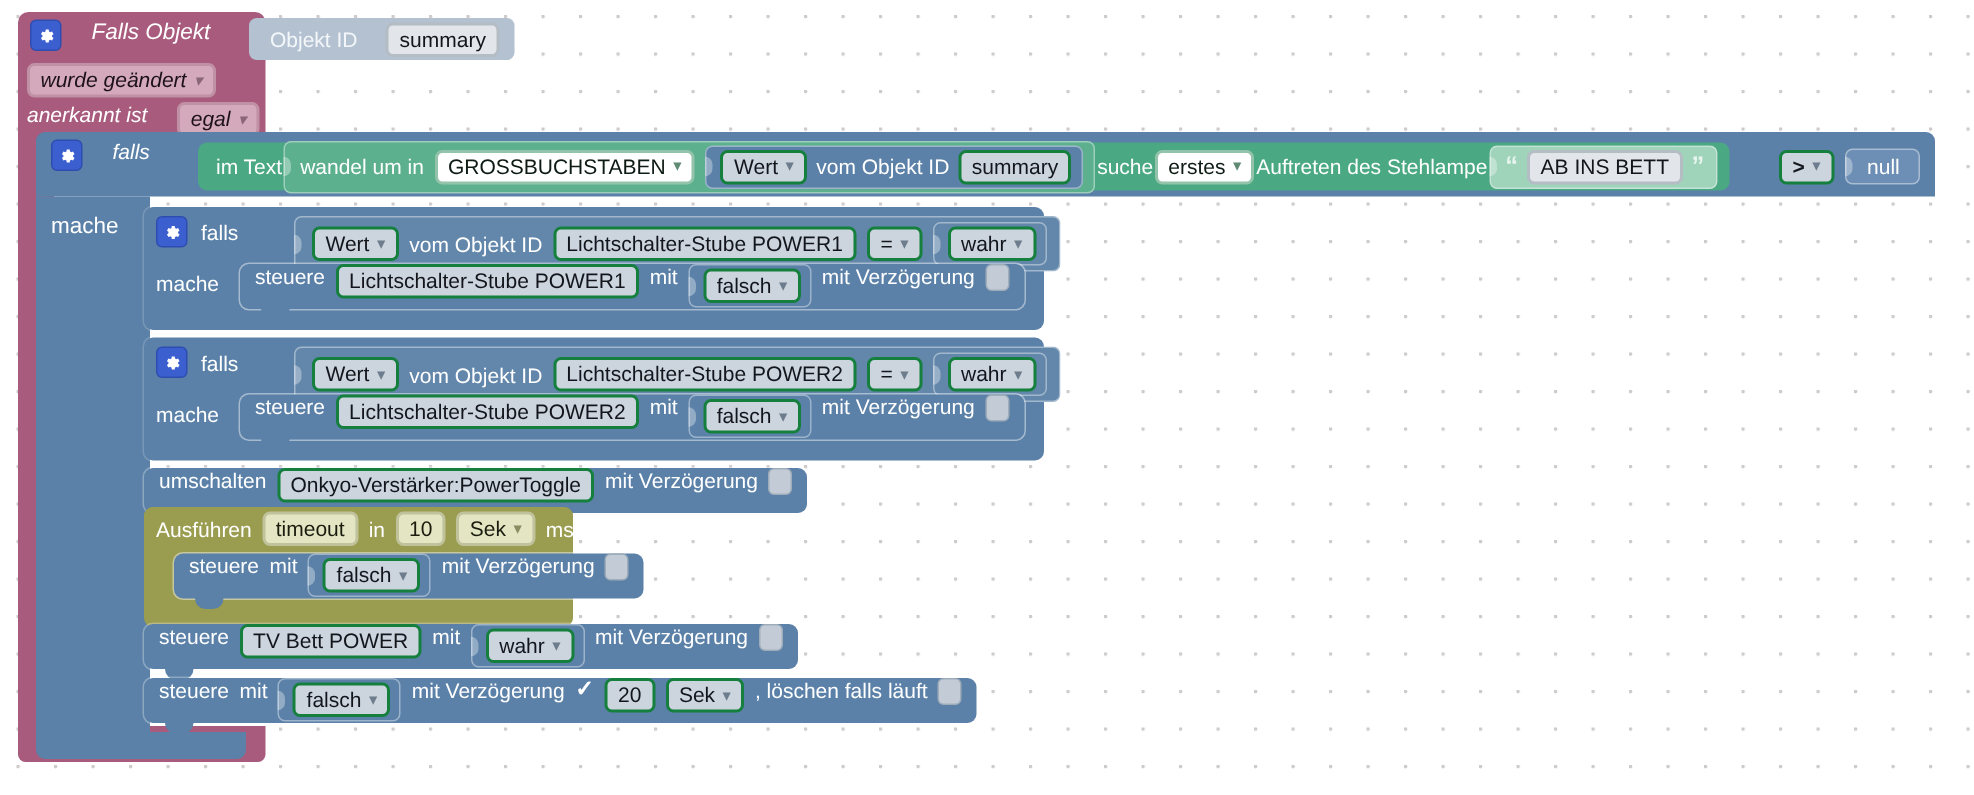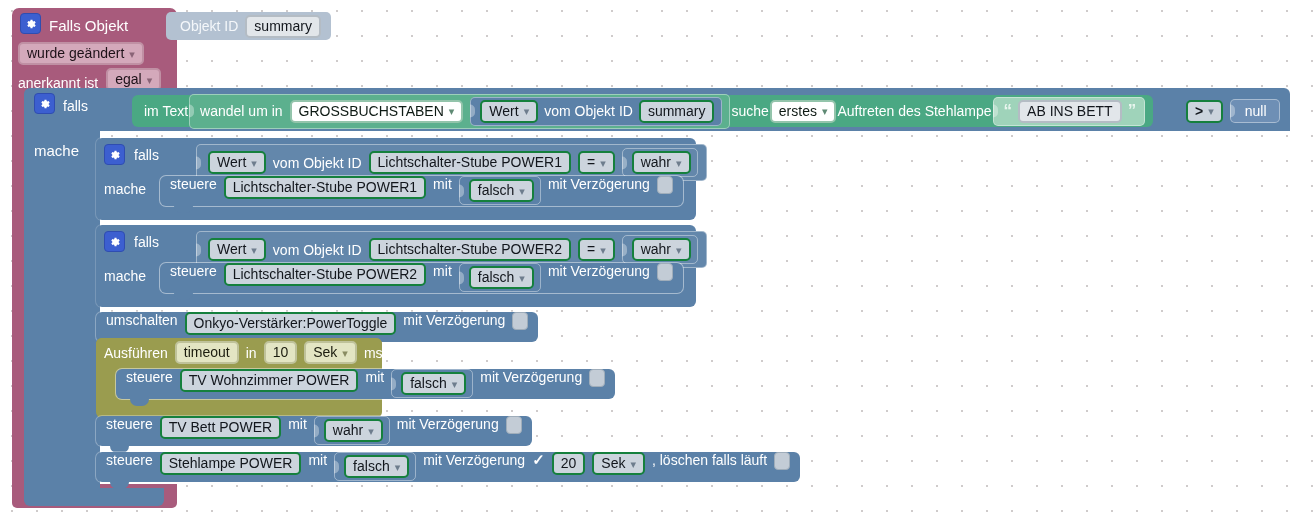--- a/index.html
+++ b/index.html
@@ -89,26 +89,26 @@
     content:"";position:absolute;left:-1px;top:50%;transform:translateY(-50%);
     width:5px;height:13px;border-radius:0 6px 6px 0;
     background:rgba(255,255,255,.34);
   }
   .quote{color:#e8f5ee;font-size:17px;font-weight:bold;line-height:12px;}
   #trigger-inner{position:absolute;left:12px;top:8px;width:165px;height:96px;}
   #trigger-body{position:absolute;left:12px;top:104px;width:24px;height:380px;}
   #trigger-foot{position:absolute;left:12px;top:484px;width:165px;height:24px;border-radius:0 0 5px 5px;}
 
   #objid{position:absolute;left:166px;top:12px;height:28px;border-radius:5px;
-         display:flex;align-items:center;gap:7px;padding:0 10px 0 14px;}
+         display:flex;align-items:center;gap:19px;padding:0 10px 0 14px;}
   #falls-outer-head{position:absolute;left:24px;top:88px;width:1266px;height:43px;border-radius:6px 6px 0 0;}
   #falls-outer-left{position:absolute;left:24px;top:131px;width:76px;height:357px;}
   #falls-outer-foot{position:absolute;left:24px;top:488px;width:140px;height:18px;border-radius:0 0 6px 6px;}
 
-  .hdr-row{position:absolute;display:flex;align-items:flex-end;gap:8px;}
+  .hdr-row{position:absolute;display:flex;align-items:flex-start;gap:20px;font-style:italic;}
 
   .stmt{position:absolute;border-radius:6px;display:flex;align-items:flex-start;gap:7px;padding:0 10px;}
   .stmt:after{
     content:"";position:absolute;left:14px;bottom:-7px;width:19px;height:8px;
     border-radius:0 0 7px 7px;background:inherit;
   }
   .inner-head{position:absolute;display:flex;align-items:center;gap:9px;}
 </style>
 </head>
 <body>
@@ -310,21 +310,20 @@
     <span class="lbl">in</span>
     <span class="chip cream">10</span>
     <span class="chip cream">
       <span>Sek</span>
       <span class="cap">▾</span>
     </span>
     <span class="lbl">ms</span>
   </div>
   <div class="stmt c-action" style="left:116px;top:369px;height:30px;box-shadow:0 0 0 1px rgba(255,255,255,.45);">
     <span class="lbl">steuere</span>
-    <span class="chip">TV Wohnzimmer POWER</span>
     <span class="lbl">mit</span>
     <span class="sock" style="padding:2px 6px 2px 9px;">
       <span class="chip">
         <span>falsch</span>
         <span class="cap">▾</span>
       </span>
     </span>
     <span class="lbl">mit Verzögerung</span>
     <span class="tog"></span>
   </div>
@@ -338,21 +337,20 @@
         <span>wahr</span>
         <span class="cap">▾</span>
       </span>
     </span>
     <span class="lbl">mit Verzögerung</span>
     <span class="tog"></span>
   </div>
 
   <div class="stmt c-action" style="left:96px;top:452px;height:30px;box-shadow:0 0 0 1px rgba(255,255,255,.30);">
     <span class="lbl">steuere</span>
-    <span class="chip">Stehlampe POWER</span>
     <span class="lbl">mit</span>
     <span class="sock" style="padding:2px 6px 2px 9px;">
       <span class="chip">
         <span>falsch</span>
         <span class="cap">▾</span>
       </span>
     </span>
     <span class="lbl">mit Verzögerung</span>
     <span class="chk">✓</span>
     <span class="chip">20</span>

